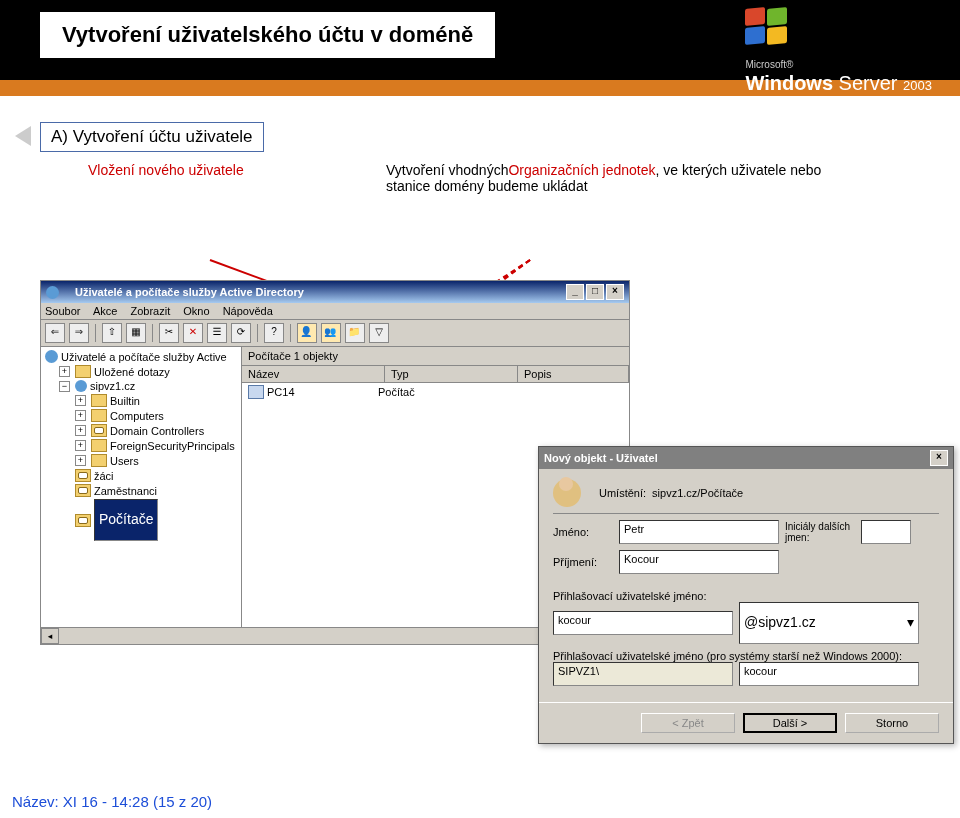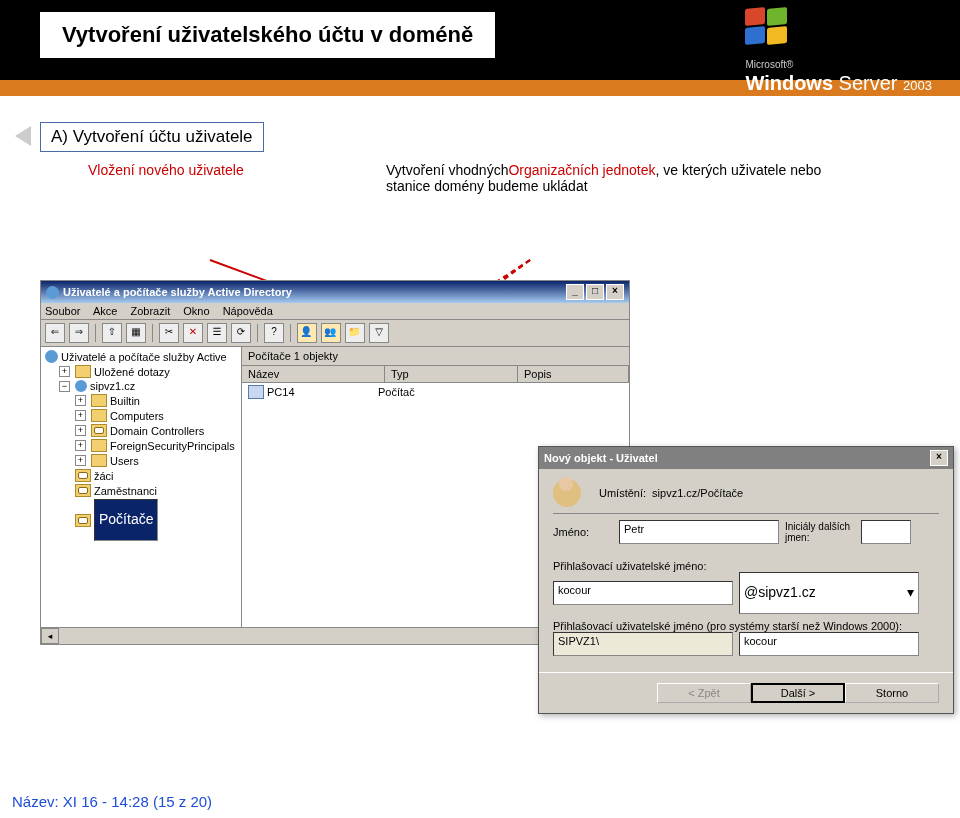--- a/index.html
+++ b/index.html
@@ -60,21 +60,21 @@
 
 .dlg{position:absolute;left:538px;top:446px;width:414px;border:1px solid #555;background:#d4d0c8;font-family:Tahoma,sans-serif;font-size:11px;box-shadow:2px 2px 6px rgba(0,0,0,0.3)}
 .dlg .titlebar{background:#808080;color:#fff}
 .dlg-body{padding:10px 14px}
 .dlg-row{display:flex;align-items:center;margin-bottom:6px;gap:6px}
 .lbl{font-size:11px}
 .inp{background:#fff;border:1px inset #888;padding:2px 4px;height:18px;font-size:11px;flex:1}
 .sel{background:#fff;border:1px inset #888;padding:11px 4px;height:18px;font-size:14px}
 .user-ico{width:28px;height:28px;background:#e0c080;border-radius:50%;display:inline-block;position:relative}
 .user-ico::after{content:"";position:absolute;left:6px;top:-2px;width:14px;height:14px;border-radius:50%;background:#e8c8a0}
-.btns-row{display:flex;justify-content:flex-end;padding:10px 14px;border-top:1px solid #fff}
+.btns-row{display:flex;justify-content:flex-end;gap:8px;padding:10px 14px;border-top:1px solid #fff}
 .btn{border:1px outset #fff;background:#d4d0c8;padding:3px 16px;font-size:11px;min-width:60px;text-align:center}
 .btn.dis{color:#888}
 .btn.def{border:2px solid #000;padding:2px 15px}
 .footer{position:absolute;left:12px;bottom:8px;color:#1d4ed8;font-size:15px}
 </style>
 </head>
 <body>
 
 <div class="header">
   <div class="title-box">Vytvoření uživatelského účtu v doméně</div>
@@ -109,21 +109,21 @@
     <polygon points="20,240 34,232 28,248" fill="#c00"></polygon>
     <line x1="380" y1="6" x2="20" y2="258" stroke="#c00" stroke-width="2" stroke-dasharray="5,4"></line>
     <polygon points="20,258 34,250 28,266" fill="#c00"></polygon>
     <line x1="380" y1="6" x2="20" y2="276" stroke="#c00" stroke-width="2" stroke-dasharray="5,4"></line>
     <polygon points="20,276 34,268 28,284" fill="#c00"></polygon>
   </svg>
 </div>
 
 <div class="aduc">
   <div class="titlebar">
-    <span style="display:flex;align-items:center;gap:4px">
+    <span style="display:flex;align-items:center;gap:16px">
         <span class="glb"></span>
         <span>Uživatelé a počítače služby Active Directory</span>
       </span>
     <span class="btns">
       <span class="tbtn">_</span>
       <span class="tbtn">□</span>
       <span class="tbtn">×</span>
     </span>
   </div>
   <div class="menubar">
@@ -245,20 +245,24 @@
       <span style="margin-left:12px" class="lbl">Umístění:</span>
       <span class="lbl">sipvz1.cz/Počítače</span>
     </div>
     <div style="height:1px;background:#888;margin:6px 0"></div>
     <div class="dlg-row">
       <span class="lbl" style="width:60px">Jméno:</span>
       <span class="inp" style="width:150px;flex:none">Petr</span>
       <span class="lbl" style="width:70px;font-size:10px;line-height:1.1">Iniciály dalších jmen:</span>
       <span class="inp" style="width:40px;flex:none"></span>
     </div>
+    <div class="dlg-row">
+      <span class="lbl" style="width:60px">Příjmení:</span>
+      <span class="inp" style="width:150px;flex:none">Kocour</span>
+    </div>
     <div style="height:10px"></div>
     <div class="lbl">Přihlašovací uživatelské jméno:</div>
     <div class="dlg-row">
       <span class="inp" style="width:170px;flex:none">kocour</span>
       <span class="sel" style="width:170px;display:flex;justify-content:space-between">
           <span>@sipvz1.cz</span>
           <span>▾</span>
         </span>
     </div>
     <div class="lbl">Přihlašovací uživatelské jméno (pro systémy starší než Windows 2000):</div>

